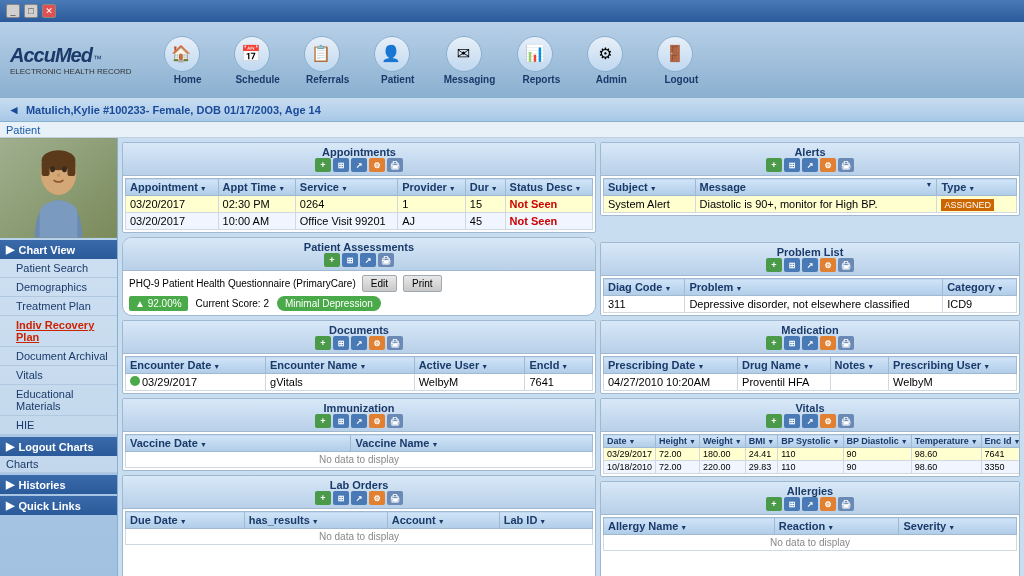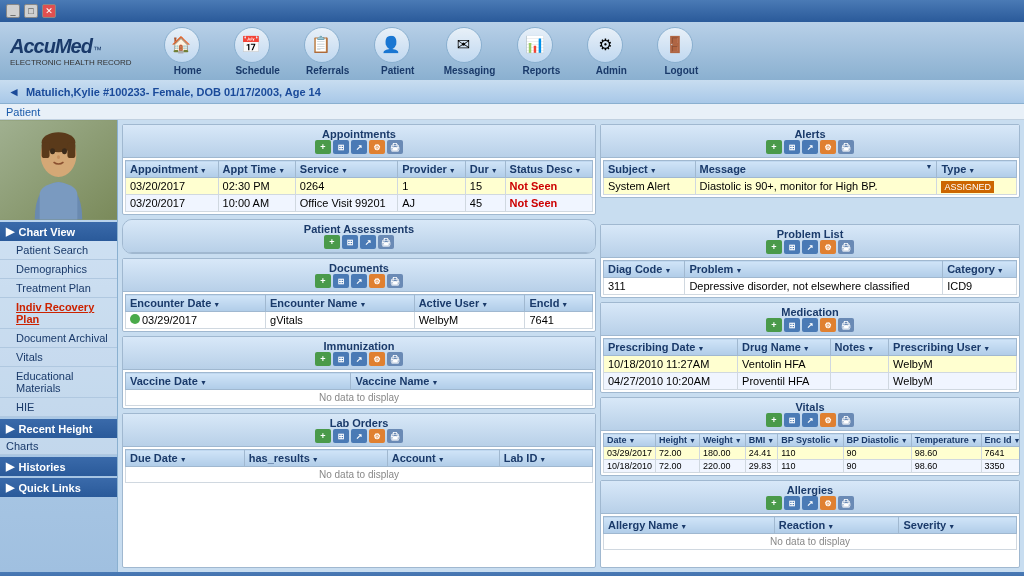--- a/index.html
+++ b/index.html
@@ -22,21 +22,21 @@
       display: flex; align-items: center; justify-content: center; font-size: 9px;
       cursor: pointer; color: #333;
     }
     .title-btn.min { background: #d0d0d0; }
     .title-btn.max { background: #d0d0d0; }
     .title-btn.close { background: #e05050; color: white; }
 
     
     #navbar {
       background: linear-gradient(to bottom, #b8d0e8, #8ab0d0);
-      height: 58px;
+      height: 76px;
       display: flex;
       align-items: center;
       padding: 0 10px;
       gap: 10px;
     }
     .nav-logo {
       display: flex; flex-direction: column; align-items: flex-start;
       margin-right: 10px;
     }
     .nav-logo-text {
@@ -347,21 +347,21 @@
     </div>
     <div class="sidebar-item">
       <span>Educational Materials</span>
     </div>
     <div class="sidebar-item">
       <span>HIE</span>
     </div>
 
     <div class="sidebar-section">
       <span>▶</span>
-      <span>Recent Height</span>
+      <span>Logout Charts</span>
     </div>
     <div style="padding:2px 6px;font-size:10px;color:#1a3a6a;background:rgba(255,255,255,0.3);border-bottom:1px solid #b0c8e0;">
       <span>Charts</span>
     </div>
 
     <div class="sidebar-section">
       <span>▶</span>
       <span>Histories</span>
     </div>
 
@@ -423,20 +423,32 @@
       <div class="panel panel-assessments">
         <div class="panel-header">
           <span class="panel-title">Patient Assessments</span>
           <div class="panel-actions">
             <div class="panel-btn btn-green">+</div>
             <div class="panel-btn btn-blue" style="font-size:8px;">⊞</div>
             <div class="panel-btn btn-blue" style="font-size:8px;">↗</div>
             <div class="panel-btn btn-print" style="font-size:8px;">🖨</div>
           </div>
         </div>
+        <div style="padding:4px 6px;">
+          <div style="display:flex;align-items:center;gap:6px;flex-wrap:wrap;">
+            <span style="font-size:10px;">PHQ-9 Patient Health Questionnaire (PrimaryCare)</span>
+            <button class="btn-edit">Edit</button>
+            <button class="btn-print2">Print</button>
+          </div>
+          <div style="display:flex;align-items:center;gap:8px;margin-top:4px;">
+            <div class="score-green">▲ 92.00%</div>
+            <span style="font-size:10px;">Current Score: 2</span>
+            <div class="depression-badge">Minimal Depression</div>
+          </div>
+        </div>
       </div>
 
       <div class="panel panel-documents">
         <div class="panel-header">
           <span class="panel-title">Documents</span>
           <div class="panel-actions">
             <div class="panel-btn btn-green">+</div>
             <div class="panel-btn btn-blue" style="font-size:8px;">⊞</div>
             <div class="panel-btn btn-blue" style="font-size:8px;">↗</div>
             <div class="panel-btn btn-orange" style="font-size:8px;">⚙</div>
@@ -604,26 +616,20 @@
           <table class="data-table">
             <thead>
               <tr>
                 <th>Prescribing Date<span class="sort-arrow">▼</span></th>
                 <th>Drug Name<span class="sort-arrow">▼</span></th>
                 <th>Notes<span class="sort-arrow">▼</span></th>
                 <th>Prescribing User<span class="sort-arrow">▼</span></th>
               </tr>
             </thead>
             <tbody>
-              <tr class="row-highlight">
-                <td>10/18/2010 11:27AM</td>
-                <td>Ventolin HFA</td>
-                <td></td>
-                <td>WelbyM</td>
-              </tr>
               <tr>
                 <td>04/27/2010 10:20AM</td>
                 <td>Proventil HFA</td>
                 <td></td>
                 <td>WelbyM</td>
               </tr>
             </tbody>
           </table>
         </div>
       </div>

